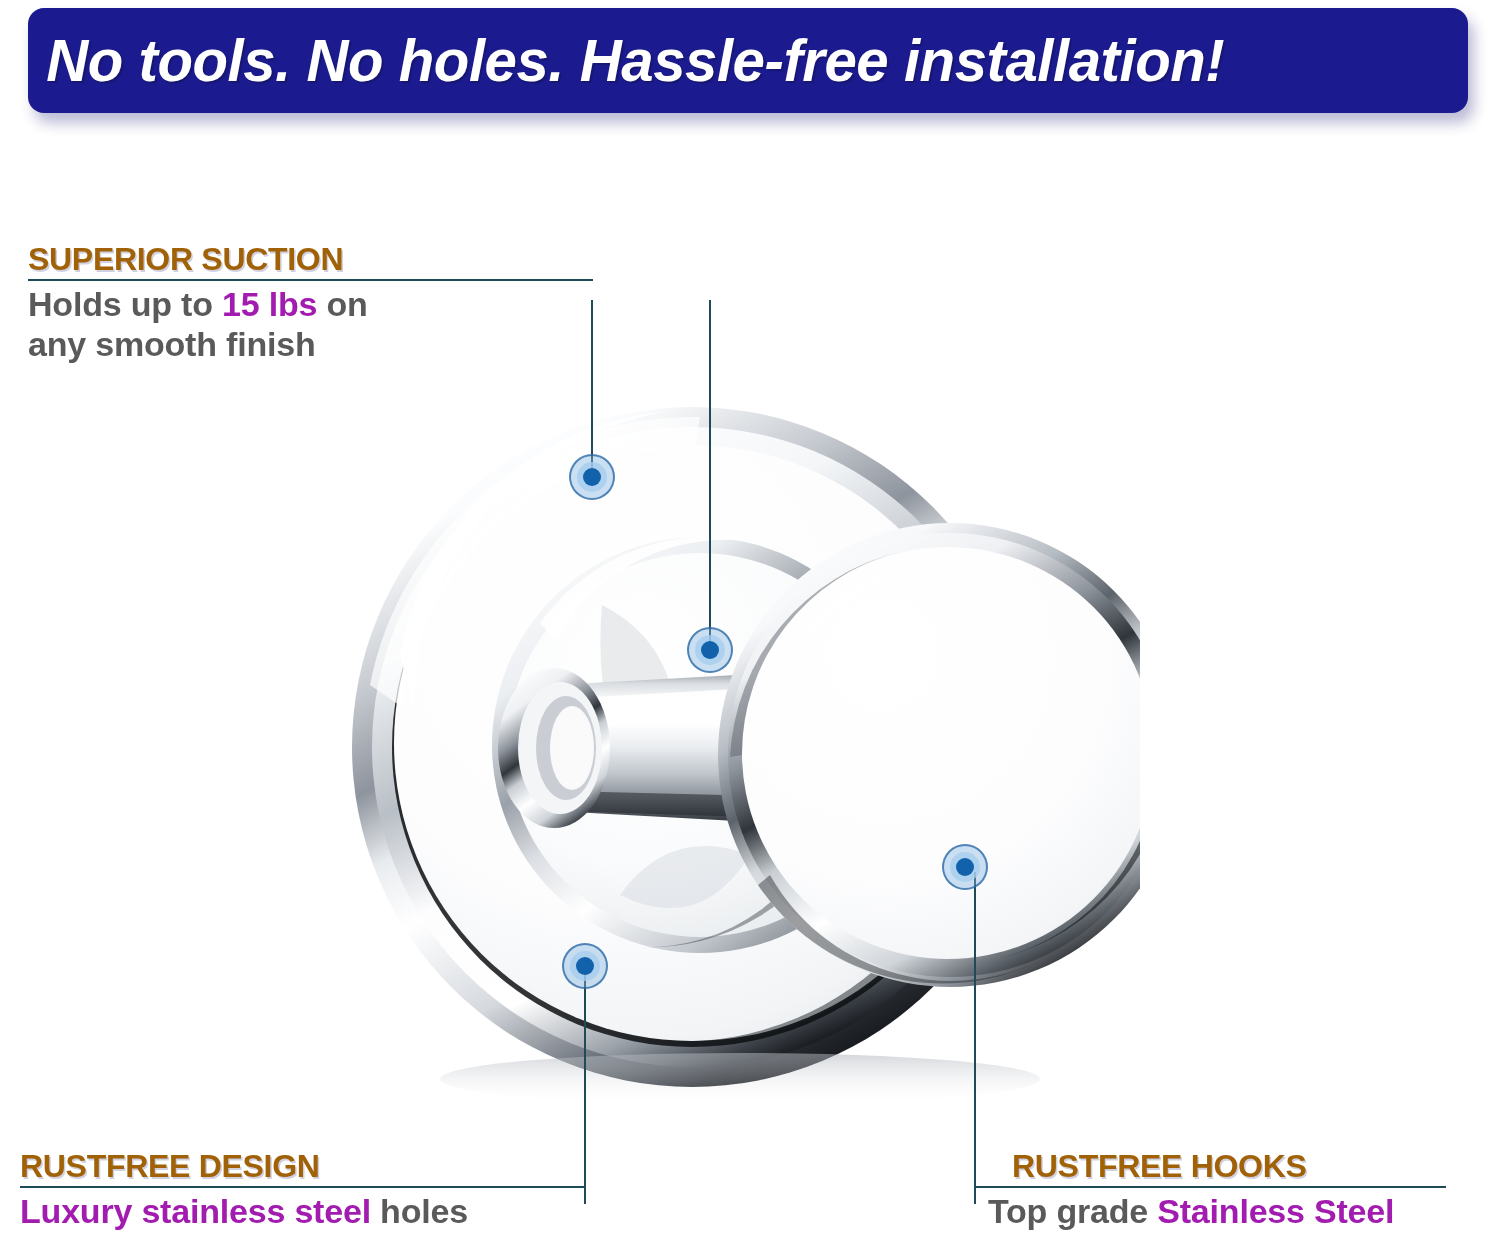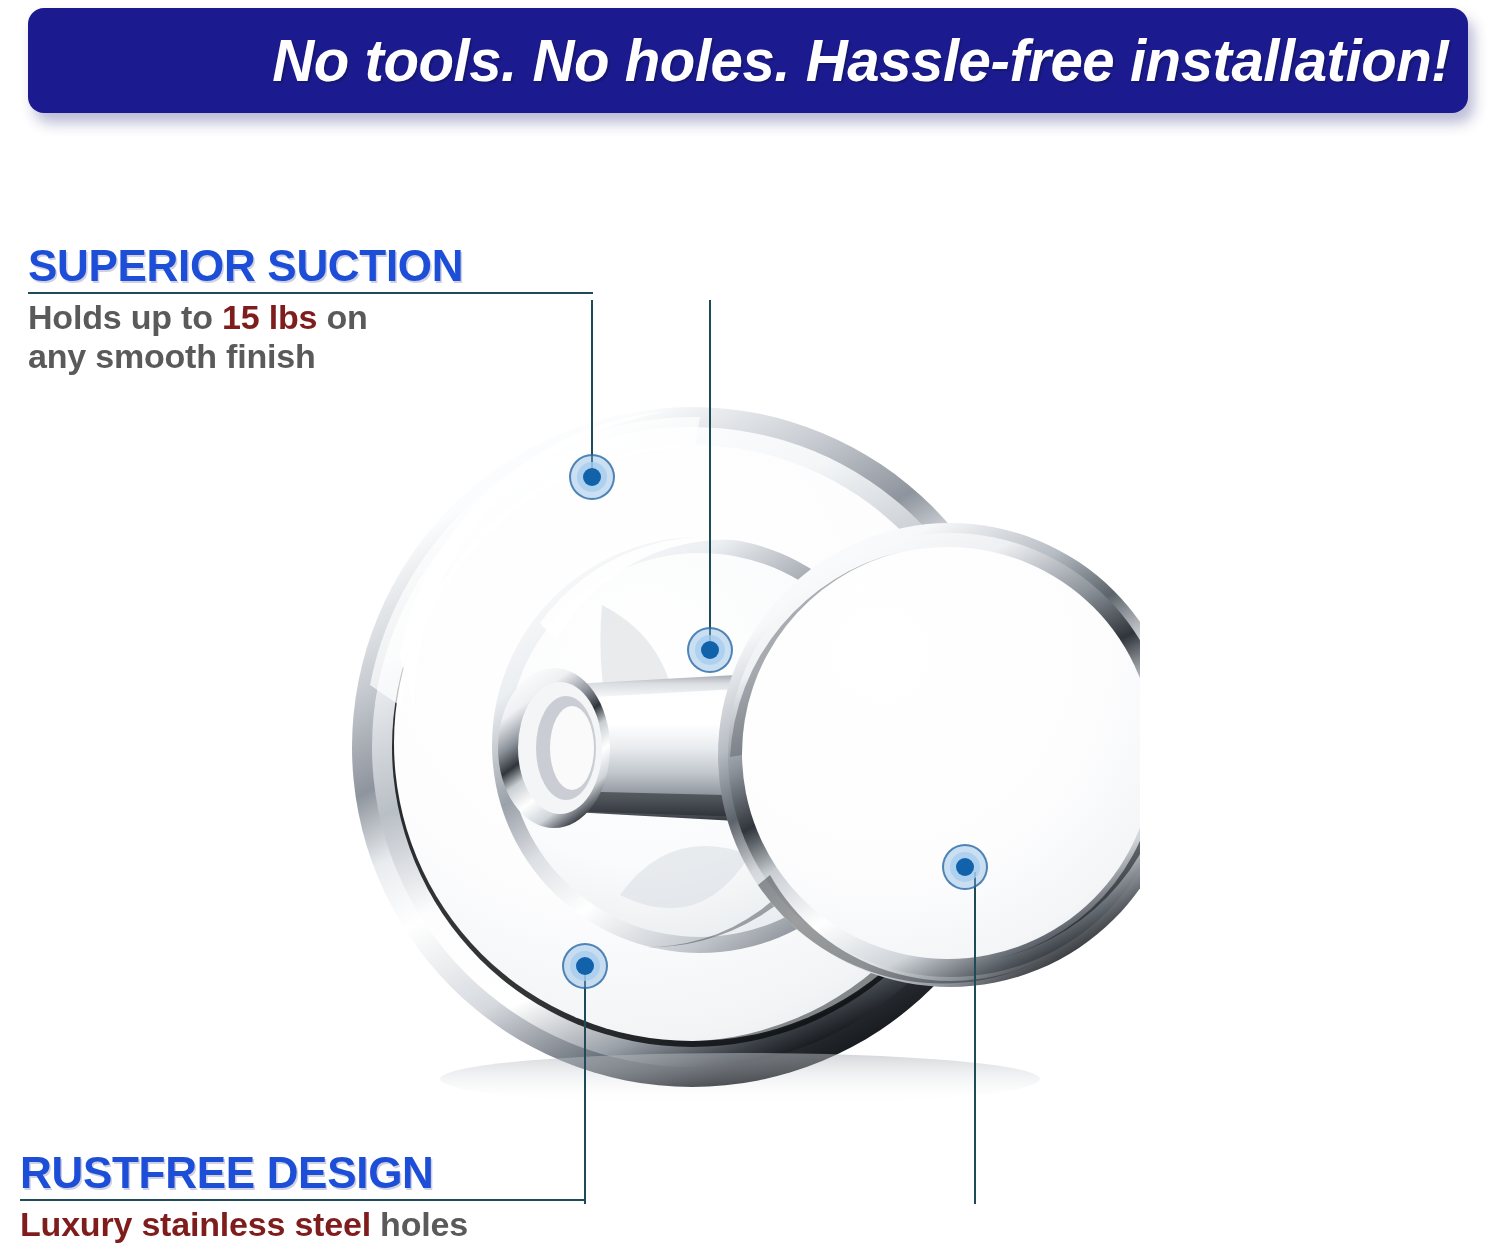--- a/index.html
+++ b/index.html
@@ -23,59 +23,59 @@
     position: absolute;
     left: 28px;
     top: 8px;
     width: 1440px;
     height: 105px;
     background: #1b1b8f;
     border-radius: 16px;
     box-shadow: 6px 10px 14px rgba(30,30,120,0.30);
     display: flex;
     align-items: center;
-    justify-content: flex-end;
+    justify-content: flex-start;
     overflow: hidden;
   }
   .banner-text {
     font-size: 60px;
     font-weight: bold;
     font-style: italic;
     color: #ffffff;
     letter-spacing: -0.5px;
     white-space: nowrap;
     text-shadow: 2px 2px 1px rgba(20,20,90,0.55);
     transform: scaleX(0.97);
   }
 
   
   .callout { position: absolute; }
   .callout .title {
-    font-size: 44px;
+    font-size: 32px;
     font-weight: bold;
-    color: #1d4ed8;
+    color: #a16207;
     letter-spacing: -0.3px;
     line-height: 1.04;
     white-space: nowrap;
     text-shadow: 1.5px 1.5px 0 rgba(120,120,170,0.35);
   }
   .callout .rule {
     height: 2px;
     background: #1f4a58;
     margin-top: 3px;
   }
   .callout .sub {
     font-size: 34px;
     font-weight: bold;
     color: #5a5a5a;
     line-height: 1.16;
     margin-top: 4px;
     letter-spacing: -0.2px;
   }
-  .callout .sub .hl { color: #7f1d1d; }
+  .callout .sub .hl { color: #a21caf; }
 
   #callout-superior-suction { left: 28px; top: 243px; }
   #callout-superior-suction .rule { width: 565px; }
   #callout-superior-suction .sub { width: 480px; }
 
   #callout-twist-lock { left: 928px; top: 243px; }
   #callout-twist-lock .rule { width: 400px; }
 
   #callout-elegant-design { left: 20px; top: 1150px; }
   #callout-elegant-design .rule { width: 565px; }
@@ -333,14 +333,21 @@
 
 
   <div class="callout" id="callout-elegant-design">
     <div class="title">RUSTFREE DESIGN</div>
     <div class="rule"></div>
     <div class="sub">
       <span></span><span class="hl">Luxury stainless steel</span><span> holes</span>
     </div>
   </div>
 
+  <div class="callout" id="callout-rustfree-hooks">
+    <div class="title">RUSTFREE HOOKS</div>
+    <div class="rule"></div>
+    <div class="sub">
+      <span>Top grade </span><span class="hl">Stainless Steel</span><span></span>
+    </div>
+  </div>
 
 </div>
 
 </body></html>

